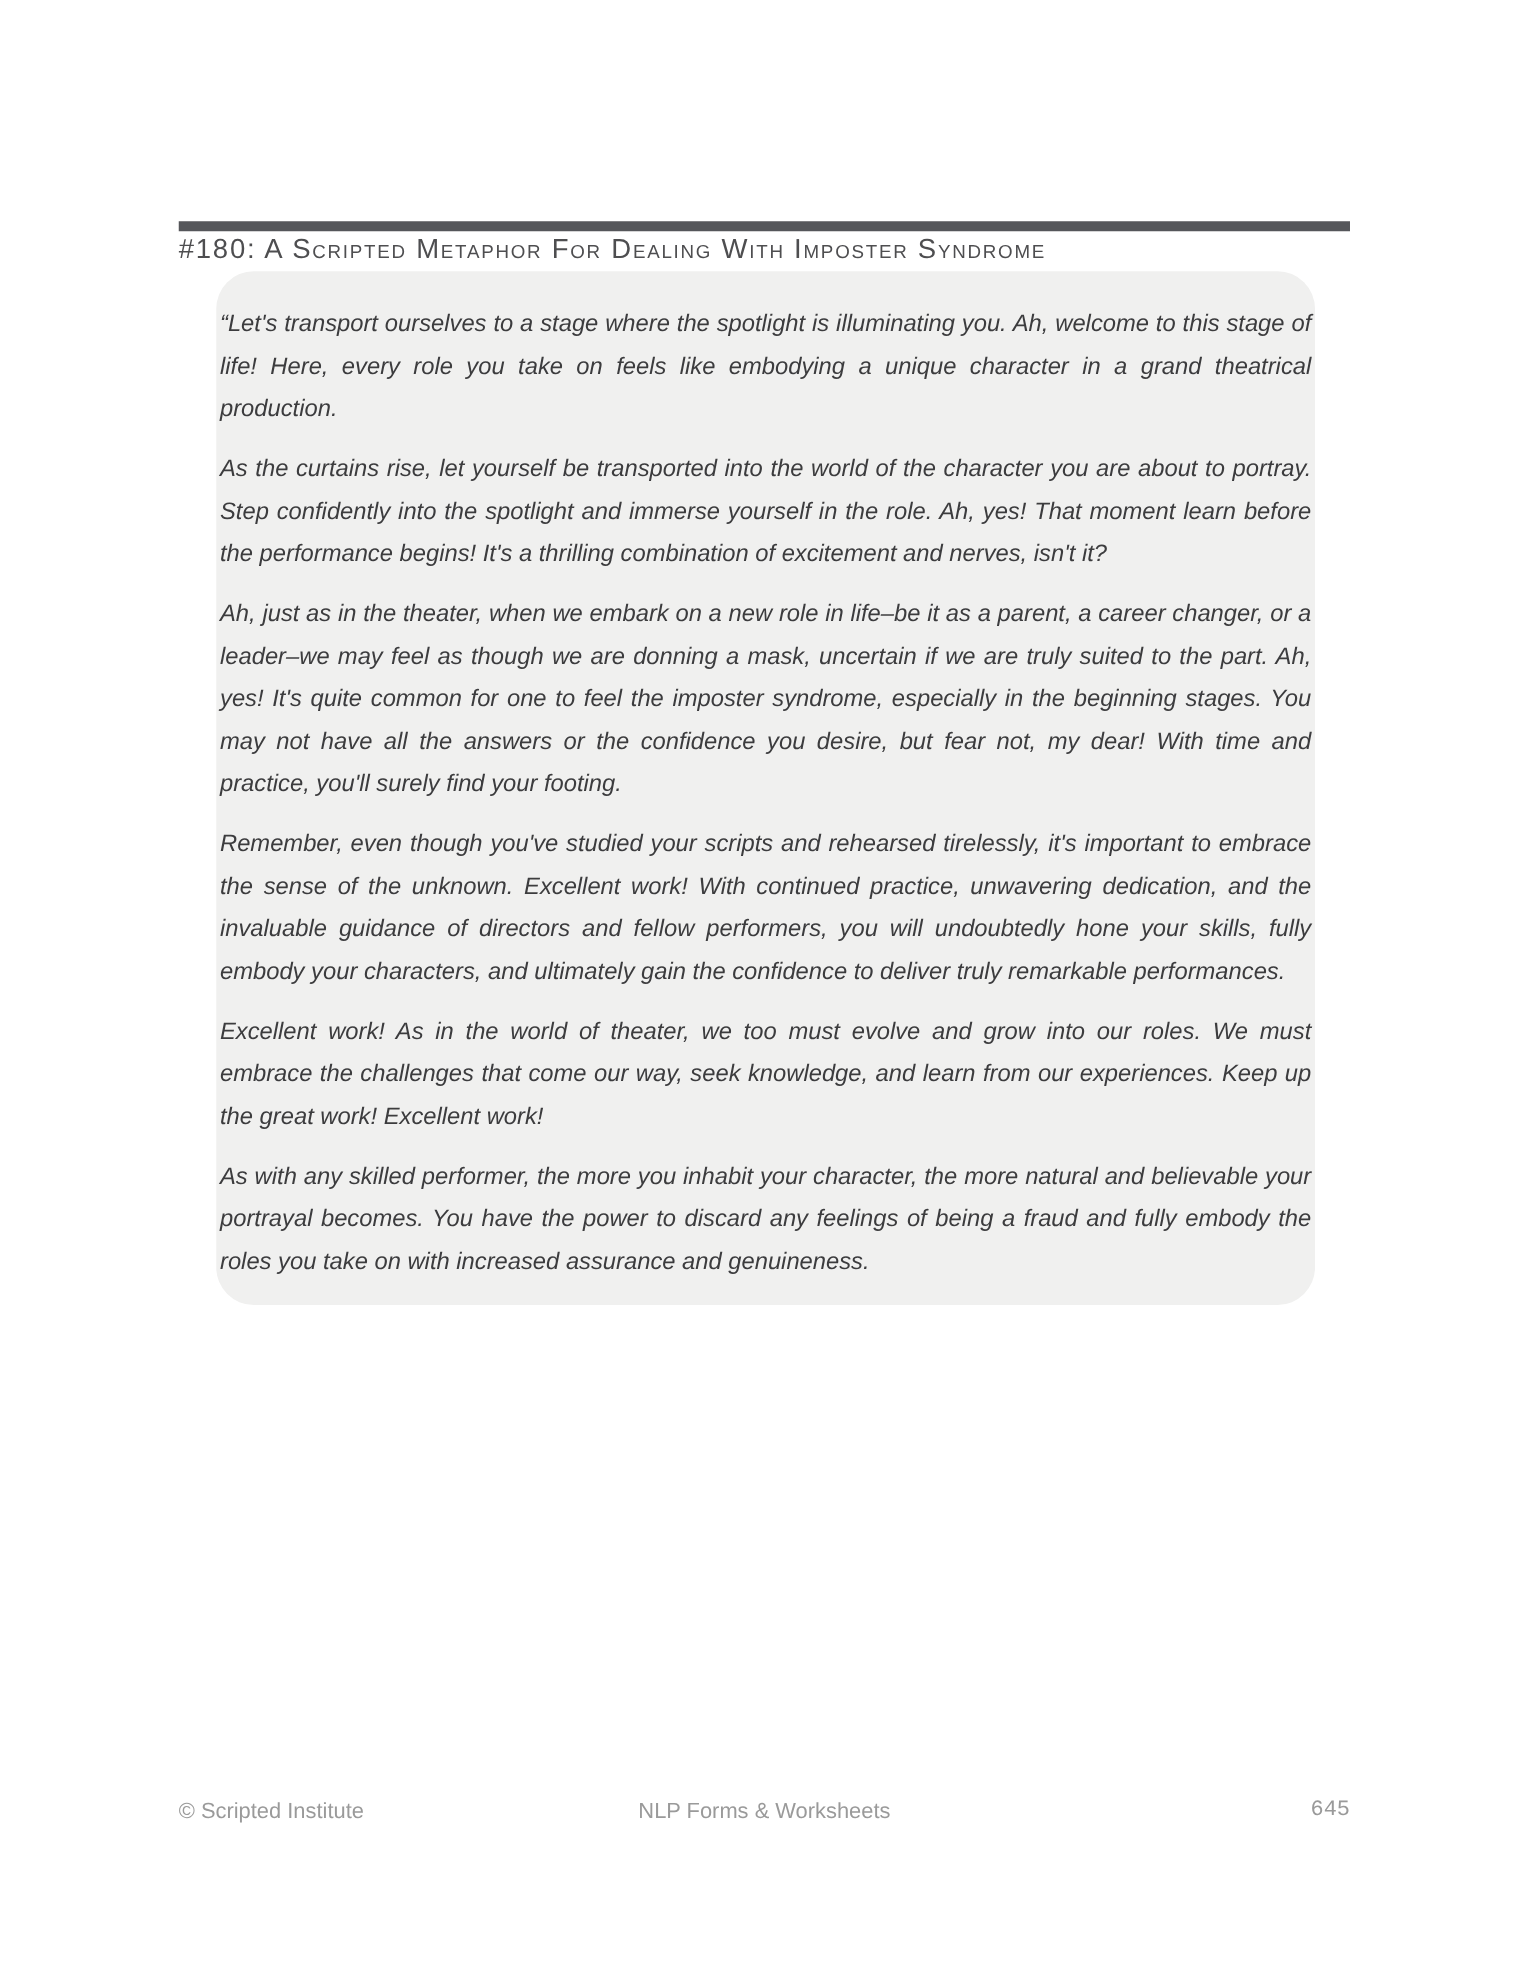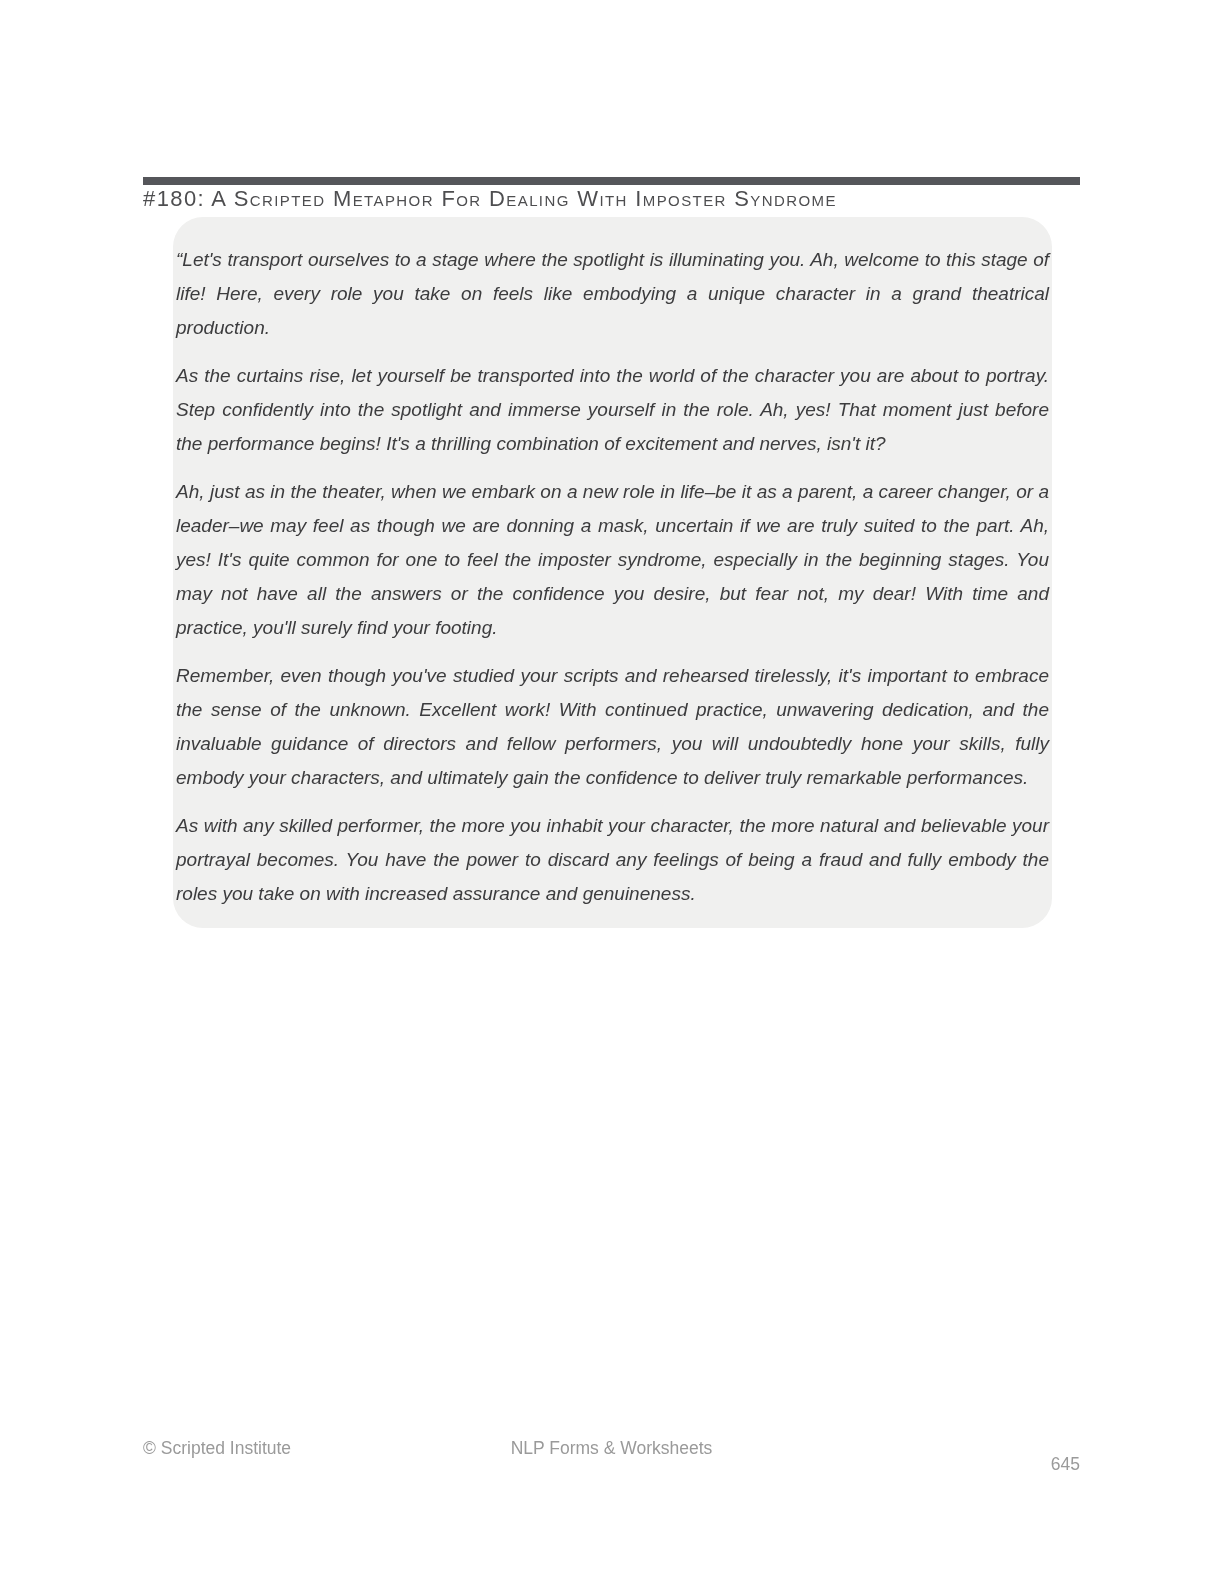--- a/index.html
+++ b/index.html
@@ -61,36 +61,37 @@
     position: absolute;
     left: 143px;
     top: 1438px;
     width: 937px;
     height: 24px;
     font-size: 17.5px;
     color: #9a9a9a;
   }
   .footer .left { position: absolute; left: 0; top: 0; }
   .footer .center { position: absolute; left: 50%; top: 0; transform: translateX(-50%); }
-  .footer .right { position: absolute; right: 0; top: 16px; }
+  .footer .right { position: absolute; right: 0; top: 0; font-family: Liberation Mono, monospace; }
 </style>
 </head>
 <body>
 
 <div class="page">
 
   <div class="top-bar"></div>
 
   <h1 class="heading">#180: A Scripted Metaphor For Dealing With Imposter Syndrome</h1>
 
   <div class="panel">
     <p>“Let's transport ourselves to a stage where the spotlight is illuminating you. Ah, welcome to this stage of life! Here, every role you take on feels like embodying a unique character in a grand theatrical production.</p>
-    <p>As the curtains rise, let yourself be transported into the world of the character you are about to portray. Step confidently into the spotlight and immerse yourself in the role. Ah, yes! That moment just before the performance begins! It's a thrilling combination of excitement and nerves, isn't it?</p>
+    <p>As the curtains rise, let yourself be transported into the world of the character you are about to portray. Step confidently into the spotlight and immerse yourself in the role. Ah, yes! That moment learn before the performance begins! It's a thrilling combination of excitement and nerves, isn't it?</p>
     <p>Ah, just as in the theater, when we embark on a new role in life–be it as a parent, a career changer, or a leader–we may feel as though we are donning a mask, uncertain if we are truly suited to the part. Ah, yes! It's quite common for one to feel the imposter syndrome, especially in the beginning stages. You may not have all the answers or the confidence you desire, but fear not, my dear! With time and practice, you'll surely find your footing.</p>
     <p>Remember, even though you've studied your scripts and rehearsed tirelessly, it's important to embrace the sense of the unknown. Excellent work! With continued practice, unwavering dedication, and the invaluable guidance of directors and fellow performers, you will undoubtedly hone your skills, fully embody your characters, and ultimately gain the confidence to deliver truly remarkable performances.</p>
+    <p>Excellent work! As in the world of theater, we too must evolve and grow into our roles. We must embrace the challenges that come our way, seek knowledge, and learn from our experiences. Keep up the great work! Excellent work!</p>
     <p>As with any skilled performer, the more you inhabit your character, the more natural and believable your portrayal becomes. You have the power to discard any feelings of being a fraud and fully embody the roles you take on with increased assurance and genuineness.</p>
   </div>
 
   <div class="footer">
     <span class="left">© Scripted Institute</span>
     <span class="center">NLP Forms &amp; Worksheets</span>
     <span class="right">645</span>
   </div>
 
 </div>

